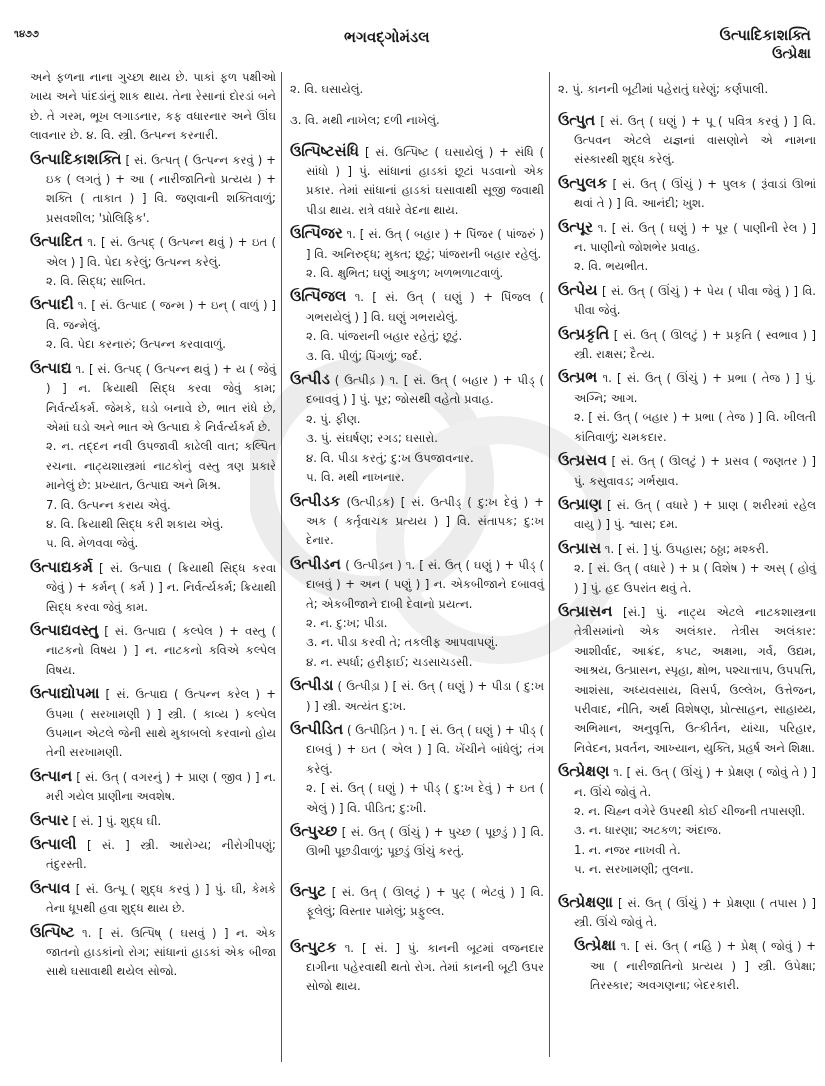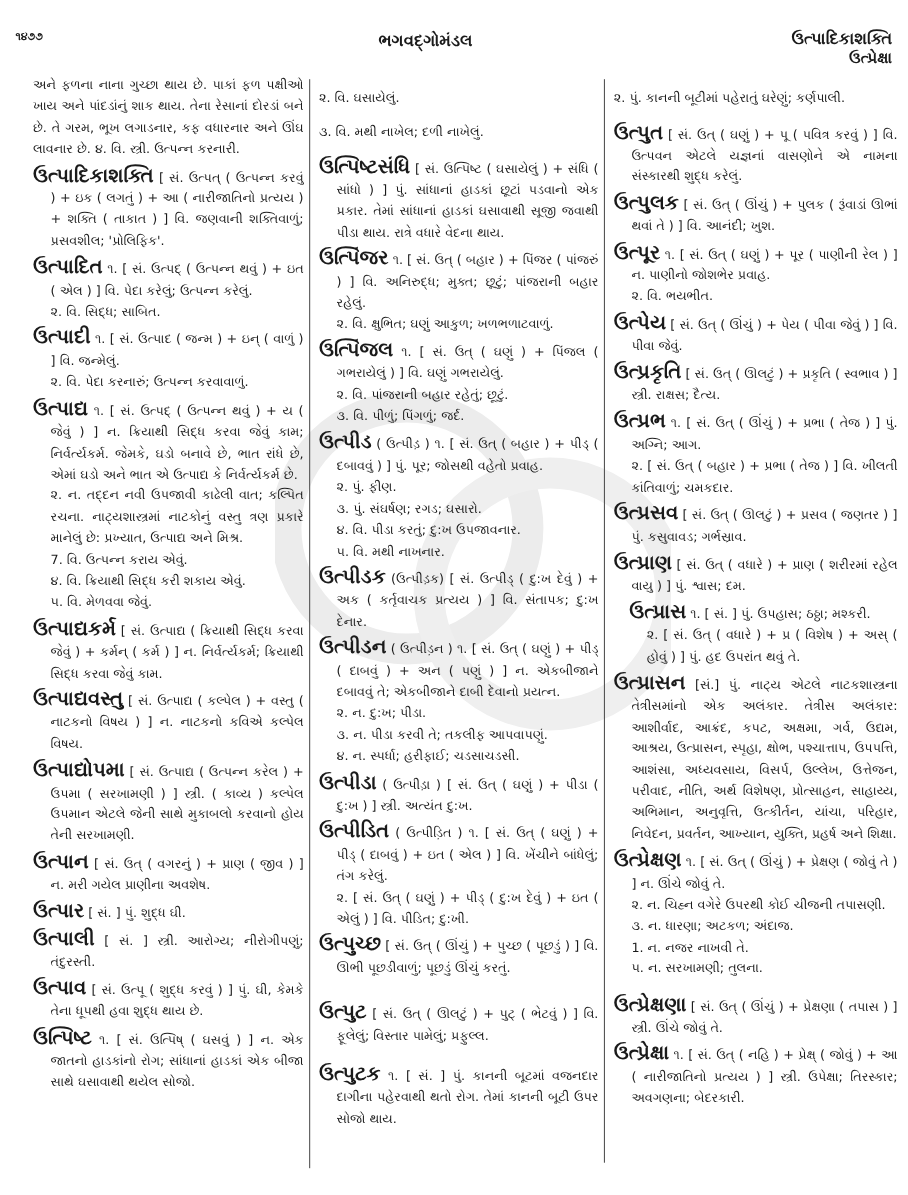--- a/index.html
+++ b/index.html
@@ -13,21 +13,21 @@
   .guide-words div { font-size:15px; line-height:18px; }
   .guide-words div.second { font-size:14px; }
   .col { position:absolute; top:68px; font-size:11.6px; line-height:19.4px; }
   .col.c1 { left:30px; width:246px; }
   .col.c2 { left:290px; width:254px; }
   .col.c3 { left:558px; width:258px; }
   .rule { position:absolute; top:72px; width:1px; background:#555; }
   .rule.r1 { left:281px; height:990px; }
   .rule.r2 { left:549px; height:985px; }
   .entry { margin:0 0 4px 0; text-align:justify; }
-  .entry .hw { font-weight:bold; font-size:18px; margin-left:-16px; }
+  .entry .hw { font-weight:bold; font-size:15px; margin-left:-16px; }
   .entry p { margin:0; padding:0; }
   .entry .sense { margin:0; }
   .cont { margin:0 0 4px 0; text-align:justify; }
 </style>
 </head>
 <body>
 
 <svg class="watermark" viewBox="0 0 360 420">
   <circle cx="120" cy="180" r="110" fill="none" stroke="#ececec" stroke-width="28"></circle>
   <circle cx="250" cy="240" r="110" fill="none" stroke="#efefef" stroke-width="28"></circle>
@@ -163,33 +163,33 @@
     <div class="entry" style="padding-left: 16px;">
       <p class="sense"><span class="hw">ઉત્પ્રભ</span> <span>૧. [ સં. ઉત્ ( ઊંચું ) + પ્રભા ( તેજ ) ] પું. અગ્નિ; આગ.</span></p>
       <p class="sense"><span>૨. [ સં. ઉત્ ( બહાર ) + પ્રભા ( તેજ ) ] વિ. ખીલતી કાંતિવાળું; ચમકદાર.</span></p>
     </div>
     <div class="entry" style="padding-left: 16px;">
       <p class="sense"><span class="hw">ઉત્પ્રસવ</span> <span>[ સં. ઉત્ ( ઊલટું ) + પ્રસવ ( જણતર ) ] પું. કસુવાવડ; ગર્ભસ્રાવ.</span></p>
     </div>
     <div class="entry" style="padding-left: 16px;">
       <p class="sense"><span class="hw">ઉત્પ્રાણ</span> <span>[ સં. ઉત્ ( વધારે ) + પ્રાણ ( શરીરમાં રહેલ વાયુ ) ] પું. શ્વાસ; દમ.</span></p>
     </div>
-    <div class="entry" style="padding-left: 16px; margin-left: 14px;">
+    <div class="entry" style="padding-left: 16px;">
       <p class="sense"><span class="hw">ઉત્પ્રાસ</span> <span>૧. [ સં. ] પું. ઉપહાસ; ઠઠ્ઠા; મશ્કરી.</span></p>
       <p class="sense"><span>૨. [ સં. ઉત્ ( વધારે ) + પ્ર ( વિશેષ ) + અસ્ ( હોવું ) ] પું. હદ ઉપરાંત થવું તે.</span></p>
     </div>
     <div class="entry" style="padding-left: 16px;">
       <p class="sense"><span class="hw">ઉત્પ્રાસન</span> <span>[સં.] પું. નાટ્ય એટલે નાટકશાસ્ત્રના તેત્રીસમાંનો એક અલંકાર. તેત્રીસ અલંકાર: આશીર્વાદ, આક્રંદ, કપટ, અક્ષમા, ગર્વ, ઉદ્યમ, આશ્રય, ઉત્પ્રાસન, સ્પૃહા, ક્ષોભ, પશ્ચાત્તાપ, ઉપપત્તિ, આશંસા, અધ્યવસાય, વિસર્પ, ઉલ્લેખ, ઉત્તેજન, પરીવાદ, નીતિ, અર્થ વિશેષણ, પ્રોત્સાહન, સાહાય્ય, અભિમાન, અનુવૃત્તિ, ઉત્કીર્તન, યાંચા, પરિહાર, નિવેદન, પ્રવર્તન, આખ્યાન, યુક્તિ, પ્રહર્ષ અને શિક્ષા.</span></p>
     </div>
     <div class="entry" style="padding-left: 16px;">
       <p class="sense"><span class="hw">ઉત્પ્રેક્ષણ</span> <span>૧. [ સં. ઉત્ ( ઊંચું ) + પ્રેક્ષણ ( જોવું તે ) ] ન. ઊંચે જોવું તે.</span></p>
       <p class="sense"><span>૨. ન. ચિહ્ન વગેરે ઉપરથી કોઈ ચીજની તપાસણી.</span></p>
       <p class="sense"><span>૩. ન. ધારણા; અટકળ; અંદાજ.</span></p>
       <p class="sense"><span>1. ન. નજર નાખવી તે.</span></p>
       <p class="sense"><span>૫. ન. સરખામણી; તુલના.</span></p>
     </div>
     <div class="entry" style="padding-left: 16px; margin-top: 13px;">
       <p class="sense"><span class="hw">ઉત્પ્રેક્ષણા</span> <span>[ સં. ઉત્ ( ઊંચું ) + પ્રેક્ષણા ( તપાસ ) ] સ્ત્રી. ઊંચે જોવું તે.</span></p>
     </div>
-    <div class="entry" style="padding-left: 16px;">
+    <div class="entry" style="padding-left: 16px; margin-left: 16px;">
       <p class="sense"><span class="hw">ઉત્પ્રેક્ષા</span> <span>૧. [ સં. ઉત્ ( નહિ ) + પ્રેક્ષ્ ( જોવું ) + આ ( નારીજાતિનો પ્રત્યય ) ] સ્ત્રી. ઉપેક્ષા; તિરસ્કાર; અવગણના; બેદરકારી.</span></p>
     </div>
   </div>
 
 </body></html>

